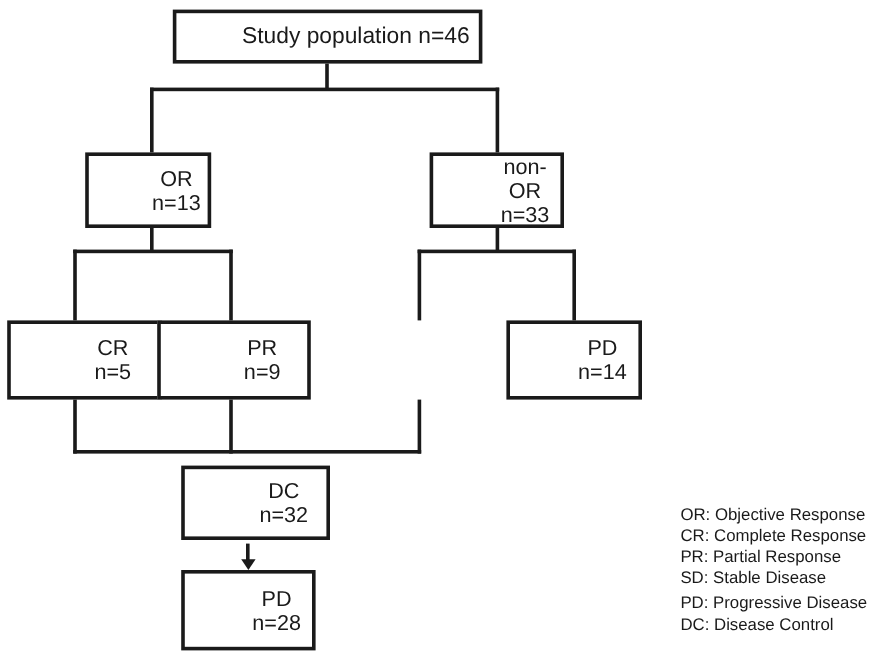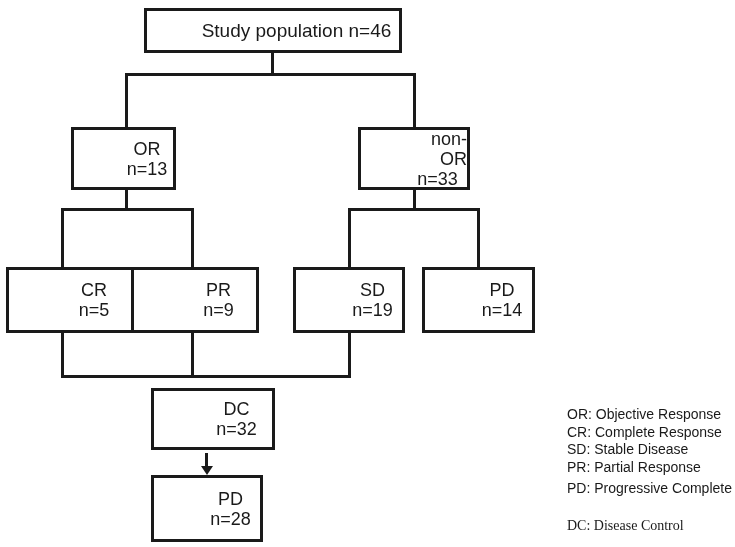--- a/index.html
+++ b/index.html
@@ -18,46 +18,46 @@
   }
   .node{
     position:absolute;
     box-sizing:border-box;
     border:3px solid var(--line-color);
     background:var(--bg-color);
     display:flex;
     flex-direction:column;
     align-items:center;
     justify-content:center;
-    text-align:right;
+    text-align:center;
     font-size:18px;
     line-height:20px;
     padding-left:47px;
   }
   .node.top{font-size:19px;line-height:22px;}
   .conn{
     position:absolute;
     background:var(--line-color);
   }
   .arrowhead{
     position:absolute;
     width:0;height:0;
     border-left:6px solid transparent;
     border-right:6px solid transparent;
     border-top:9px solid var(--line-color);
   }
   .legend{
     position:absolute;
-    left:567px;top:406px;
+    left:567px;top:420px;
     font-size:14px;
     line-height:17.5px;
     white-space:nowrap;
   }
   .legend .gap-a{margin-top:3.5px;}
-  .legend .gap-b{margin-top:20px;font-family:Liberation Serif, serif;}
+  .legend .gap-b{margin-top:1px;}
 </style>
 </head>
 <body>
 
 <div class="canvas">
 
   <div class="node top" style="left:144px;top:8px;width:258px;height:45px">
     <span>Study population n=46</span>
   </div>
 
@@ -74,24 +74,20 @@
   <div class="node" style="left:6px;top:267px;width:129px;height:66px">
     <span>CR</span>
     <span>n=5</span>
   </div>
 
   <div class="node" style="left:131px;top:267px;width:128px;height:66px">
     <span>PR</span>
     <span>n=9</span>
   </div>
 
-  <div class="node" style="left:293px;top:267px;width:112px;height:66px">
-    <span>SD</span>
-    <span>n=19</span>
-  </div>
 
   <div class="node" style="left:422px;top:267px;width:113px;height:66px">
     <span>PD</span>
     <span>n=14</span>
   </div>
 
   <div class="node" style="left:151px;top:388px;width:124px;height:62px">
     <span>DC</span>
     <span>n=32</span>
   </div>
@@ -120,19 +116,19 @@
   <div class="conn" style="left:191px;top:333px;width:3px;height:45px"></div>
   <div class="conn" style="left:348px;top:333px;width:3px;height:45px"></div>
   <div class="conn" style="left:61px;top:375px;width:290px;height:3px"></div>
 
   <div class="conn" style="left:205px;top:453px;width:3px;height:15px"></div>
   <div class="arrowhead" style="left:201px;top:466px"></div>
 
   <div class="legend">
     <div>OR: Objective Response</div>
     <div>CR: Complete Response</div>
+    <div>PR: Partial Response</div>
     <div>SD: Stable Disease</div>
-    <div>PR: Partial Response</div>
-    <div class="gap-a">PD: Progressive Complete</div>
+    <div class="gap-a">PD: Progressive Disease</div>
     <div class="gap-b">DC: Disease Control</div>
   </div>
 
 </div>
 
 </body></html>

